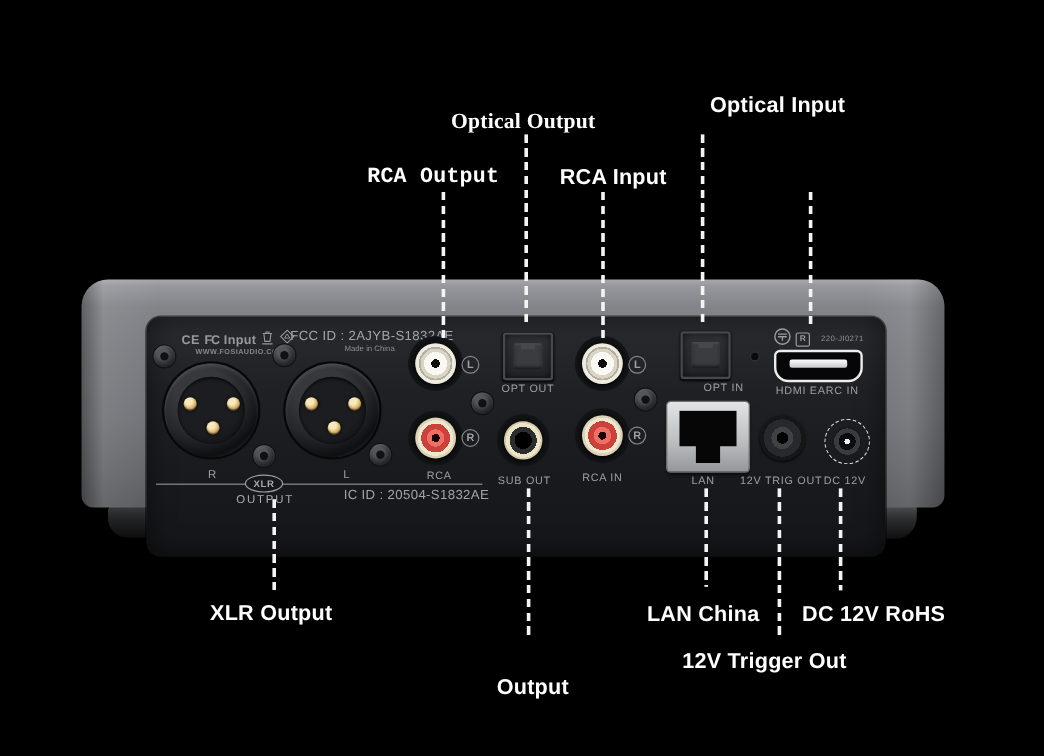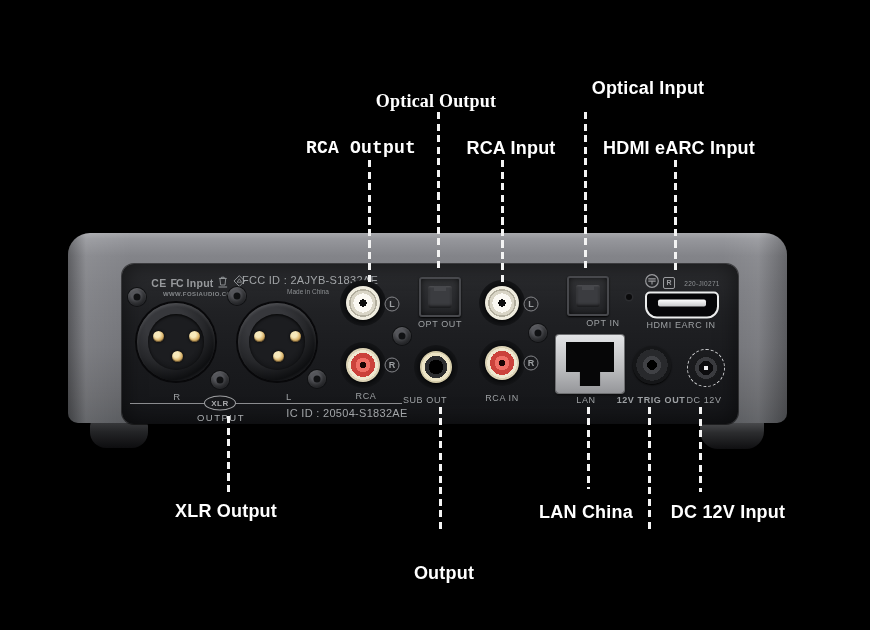--- a/index.html
+++ b/index.html
@@ -15,21 +15,21 @@
   .foot{position:absolute;z-index:1;}
   .foot-l{left:90px;top:419px;width:58px;height:29px;border-radius:7px 7px 16px 16px;
           background:linear-gradient(180deg,#3f4043,#232426 45%,#0d0d0f);}
   .foot-r{left:700px;top:416px;width:64px;height:33px;border-radius:7px 7px 18px 18px;
           background:linear-gradient(180deg,#5d5e61,#2c2d2f 50%,#0f0f11);}
   .device{position:absolute;left:68px;top:233px;width:719px;height:190px;z-index:2;
           border-radius:22px 22px 10px 10px;
           background:linear-gradient(180deg,#a7a8ac 0%,#96979c 3%,#838489 12%,#7b7c81 30%,#727378 60%,#646569 85%,#585a5e 100%);}
   .device::before{content:"";position:absolute;inset:0;border-radius:inherit;
           background:linear-gradient(90deg,rgba(0,0,0,.28) 0,rgba(255,255,255,.08) 2.5%,rgba(255,255,255,0) 9%,rgba(255,255,255,0) 91%,rgba(255,255,255,.07) 96%,rgba(0,0,0,.22) 100%);}
-  .panel{position:absolute;left:122px;top:264px;width:616px;height:160px;z-index:3;
+  .panel{position:absolute;left:122px;top:264px;width:616px;height:200px;z-index:3;
          border-radius:12px;
          background:linear-gradient(180deg,#2b2c2f 0%,#202124 30%,#1a1b1e 60%,#141518 100%);
          box-shadow:0 0 0 1px rgba(0,0,0,.55), inset 0 0 22px rgba(0,0,0,.55);}
   
   .plabel{position:absolute;transform:translate(-50%,-50%);color:#9da0a3;
           font-size:9px;letter-spacing:.6px;white-space:nowrap;}
   .ptext{position:absolute;transform:translate(-50%,-50%);white-space:nowrap;}
   
   .screw{position:absolute;width:18px;height:18px;border-radius:50%;transform:translate(-50%,-50%);
          background:radial-gradient(circle at 40% 35%,#54555a 0 26%,#303134 55%,#1d1e21 78%,#2a2b2e 100%);
@@ -154,40 +154,40 @@
     <div class="rca red" style="left:241px;top:101px;"></div>
     <div class="badge" style="left:270px;top:40px;">L</div>
     <div class="badge" style="left:270px;top:101px;">R</div>
     <div class="plabel" style="left:244px;top:132px;">RCA</div>
 
     <div class="opt" style="left:318px;top:33px;"></div>
     <div class="plabel" style="left:318px;top:60px;">OPT OUT</div>
 
     <div class="recess" style="left:314px;top:103px;width:44px;height:44px;"></div>
     <div class="rca black" style="left:314px;top:103px;"></div>
-    <div class="plabel" style="left:303px;top:136px;">SUB OUT</div>
+    <div class="plabel" style="left:315px;top:136px;">SUB OUT</div>
 
     <div class="recess" style="left:380px;top:39px;width:46px;height:46px;"></div>
     <div class="recess" style="left:380px;top:99px;width:46px;height:46px;"></div>
     <div class="rca white" style="left:380px;top:39px;"></div>
     <div class="rca red" style="left:380px;top:99px;"></div>
     <div class="badge" style="left:409px;top:40px;">L</div>
     <div class="badge" style="left:409px;top:99px;">R</div>
     <div class="plabel" style="left:380px;top:134px;">RCA IN</div>
 
     <div class="opt" style="left:466px;top:32px;"></div>
     <div class="plabel" style="left:481px;top:59px;">OPT IN</div>
 
     <div class="lan-plate" style="left:468px;top:100px;">
       <div class="rj45"></div>
     </div>
     <div class="plabel" style="left:464px;top:136px;">LAN</div>
 
     <div class="jack-trig" style="left:530px;top:101px;"></div>
-    <div class="plabel" style="left:529px;top:136px;font-weight:bold;">12V TRIG OUT</div>
+    <div class="plabel" style="left:529px;top:136px;">12V TRIG OUT</div>
 
     <div class="dc-ring" style="left:584px;top:104px;"></div>
     <div class="dc-jack" style="left:584px;top:104px;"></div>
     <div class="plabel" style="left:582px;top:136px;">DC 12V</div>
 
     <div class="pinhole" style="left:507px;top:33px;"></div>
     <div class="ptext" style="left:530px;top:19px;"><svg width="15" height="15" viewBox="0 0 15 15">
           <circle cx="7.5" cy="7.5" r="6.3" fill="none" stroke="#9b9c9f" stroke-width="1.2"></circle>
           <path d="M3.8 5.4h7.4M3.8 7.6h7.4M7.5 7.6v3.4" fill="none" stroke="#9b9c9f" stroke-width="1.1"></path>
         </svg></div>
@@ -207,19 +207,19 @@
   <div class="dash" style="left:227px;top:416px;height:78px;"></div>
   <div class="dash" style="left:439px;top:407px;height:125px;"></div>
   <div class="dash" style="left:587px;top:407px;height:82px;"></div>
   <div class="dash" style="left:648px;top:407px;height:124px;"></div>
   <div class="dash" style="left:699px;top:407px;height:85px;"></div>
 
   <div class="callout" style="left:436px;top:101px;font-family:Liberation Serif, serif;">Optical Output</div>
   <div class="callout" style="left:608px;top:88px;margin-left:40px;">Optical Input</div>
   <div class="callout" style="left:361px;top:148px;font-family:Liberation Mono, monospace;">RCA Output</div>
   <div class="callout" style="left:511px;top:148px;">RCA Input</div>
-  <div class="callout" style="left:679px;top:148px;">HDMI eARC Input</div>
   <div class="callout" style="left:226px;top:511px;">XLR Output</div>
   <div class="callout" style="left:586px;top:512px;">LAN China</div>
-  <div class="callout" style="left:728px;top:512px;">DC 12V Input</div>
+  <div class="callout" style="left:728px;top:512px;">DC 12V RoHS</div>
   <div class="callout" style="left:444px;top:573px;">Output</div>
+  <div class="callout" style="left:637px;top:551px;">12V Trigger Out</div>
 
 </div>
 
 </body></html>

